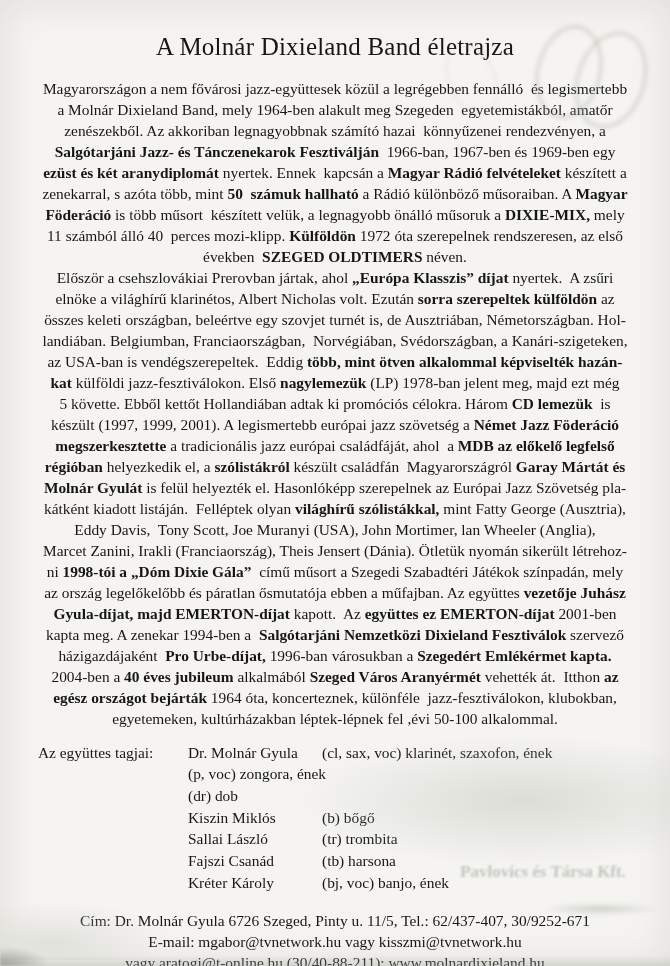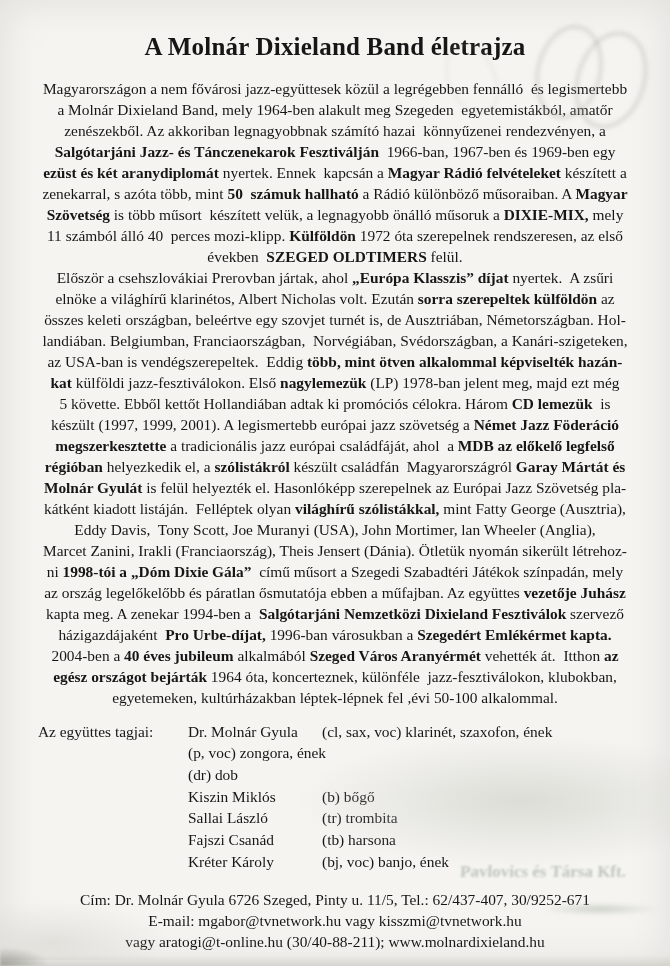--- a/index.html
+++ b/index.html
@@ -10,21 +10,21 @@
     background:var(--paper,#f5f4f1);
     color:var(--ink,#161616);
     font-family:"Liberation Serif","DejaVu Serif",serif;
     overflow:hidden;
     box-shadow:inset 0 0 40px rgba(120,120,110,.18);
   }
   .doc-title{
     padding-top:16px;
     text-align:center;
     font-size:25px;
-    font-weight:bold;
+    font-weight:normal;
     letter-spacing:.2px;
   }
   .body-text{
     margin-top:7px;
     padding:0 22px;
     font-size:15.4px;
     line-height:21.0px;
   }
   .tline{
     text-align:center;
@@ -105,39 +105,40 @@
 
   <h1 class="doc-title">A Molnár Dixieland Band életrajza</h1>
 
   <div class="body-text">
       <div class="tline"><span>Magyarországon a nem fővárosi jazz-együttesek közül a legrégebben fennálló  és legismertebb</span></div>
       <div class="tline"><span>a Molnár Dixieland Band, mely 1964-ben alakult meg Szegeden  egyetemistákból, amatőr</span></div>
       <div class="tline"><span>zenészekből. Az akkoriban legnagyobbnak számító hazai  könnyűzenei rendezvényen, a</span></div>
       <div class="tline"><b>Salgótarjáni Jazz- és Tánczenekarok Fesztiválján</b><span>  1966-ban, 1967-ben és 1969-ben egy</span></div>
       <div class="tline"><b>ezüst és két aranydiplomát</b><span> nyertek. Ennek  kapcsán a </span><b>Magyar Rádió felvételeket</b><span> készített a</span></div>
       <div class="tline"><span>zenekarral, s azóta több, mint </span><b>50  számuk hallható</b><span> a Rádió különböző műsoraiban. A </span><b>Magyar</b></div>
-      <div class="tline"><b>Szövetség</b><span> is több műsort  készített velük, a legnagyobb önálló műsoruk a </span><b>DIXIE-MIX,</b><span> mely</span></div>
+      <div class="tline"><b>Föderáció</b><span> is több műsort  készített velük, a legnagyobb önálló műsoruk a </span><b>DIXIE-MIX,</b><span> mely</span></div>
       <div class="tline"><span>11 számból álló 40  perces mozi-klipp. </span><b>Külföldön</b><span> 1972 óta szerepelnek rendszeresen, az első</span></div>
-      <div class="tline"><span>években  </span><b>SZEGED OLDTIMERS</b><span> felül.</span></div>
+      <div class="tline"><span>években  </span><b>SZEGED OLDTIMERS</b><span> néven.</span></div>
       <div class="tline"><span>Először a csehszlovákiai Prerovban jártak, ahol </span><b>„Európa Klasszis” díjat</b><span> nyertek.  A zsűri</span></div>
       <div class="tline"><span>elnöke a világhírű klarinétos, Albert Nicholas volt. Ezután </span><b>sorra szerepeltek külföldön</b><span> az</span></div>
       <div class="tline"><span>összes keleti országban, beleértve egy szovjet turnét is, de Ausztriában, Németországban. Hol-</span></div>
       <div class="tline"><span>landiában. Belgiumban, Franciaországban,  Norvégiában, Svédországban, a Kanári-szigeteken,</span></div>
       <div class="tline"><span>az USA-ban is vendégszerepeltek.  Eddig </span><b>több, mint ötven alkalommal képviselték hazán-</b></div>
       <div class="tline"><b>kat</b><span> külföldi jazz-fesztiválokon. Első </span><b>nagylemezük</b><span> (LP) 1978-ban jelent meg, majd ezt még</span></div>
       <div class="tline"><span>5 követte. Ebből kettőt Hollandiában adtak ki promóciós célokra. Három </span><b>CD lemezük</b><span>  is</span></div>
       <div class="tline"><span>készült (1997, 1999, 2001). A legismertebb európai jazz szövetség a </span><b>Német Jazz Föderáció</b></div>
       <div class="tline"><b>megszerkesztette</b><span> a tradicionális jazz európai családfáját, ahol  a </span><b>MDB az előkelő legfelső</b></div>
       <div class="tline"><b>régióban</b><span> helyezkedik el, a </span><b>szólistákról</b><span> készült családfán  Magyarországról </span><b>Garay Mártát és</b></div>
       <div class="tline"><b>Molnár Gyulát</b><span> is felül helyezték el. Hasonlóképp szerepelnek az Európai Jazz Szövetség pla-</span></div>
       <div class="tline"><span>kátként kiadott listáján.  Felléptek olyan </span><b>világhírű szólistákkal,</b><span> mint Fatty George (Ausztria),</span></div>
       <div class="tline"><span>Eddy Davis,  Tony Scott, Joe Muranyi (USA), John Mortimer, lan Wheeler (Anglia),</span></div>
       <div class="tline"><span>Marcet Zanini, Irakli (Franciaország), Theis Jensert (Dánia). Ötletük nyomán sikerült létrehoz-</span></div>
       <div class="tline"><span>ni </span><b>1998-tói a „Dóm Dixie Gála”</b><span>  című műsort a Szegedi Szabadtéri Játékok színpadán, mely</span></div>
       <div class="tline"><span>az ország legelőkelőbb és páratlan ősmutatója ebben a műfajban. Az együttes </span><b>vezetője Juhász</b></div>
+      <div class="tline"><b>Gyula-díjat, majd EMERTON-díjat</b><span> kapott.  Az </span><b>együttes ez EMERTON-díjat</b><span> 2001-ben</span></div>
       <div class="tline"><span>kapta meg. A zenekar 1994-ben a  </span><b>Salgótarjáni Nemzetközi Dixieland Fesztiválok</b><span> szervező</span></div>
       <div class="tline"><span>házigazdájaként  </span><b>Pro Urbe-díjat,</b><span> 1996-ban városukban a </span><b>Szegedért Emlékérmet kapta.</b></div>
       <div class="tline"><span>2004-ben a </span><b>40 éves jubileum</b><span> alkalmából </span><b>Szeged Város Aranyérmét</b><span> vehették át.  Itthon </span><b>az</b></div>
       <div class="tline"><b>egész országot bejárták</b><span> 1964 óta, koncerteznek, különféle  jazz-fesztiválokon, klubokban,</span></div>
       <div class="tline"><span>egyetemeken, kultúrházakban léptek-lépnek fel ,évi 50-100 alkalommal.</span></div>
     </div>
 
   <div class="members">
     <div class="m-row">
       <div class="m-c1">Az együttes tagjai:</div>

